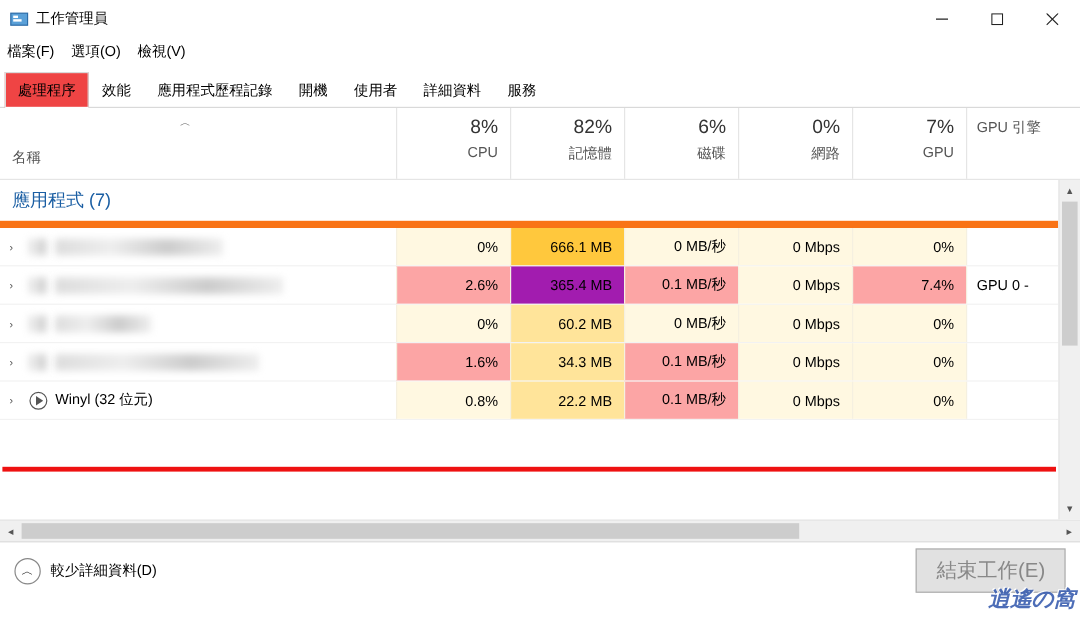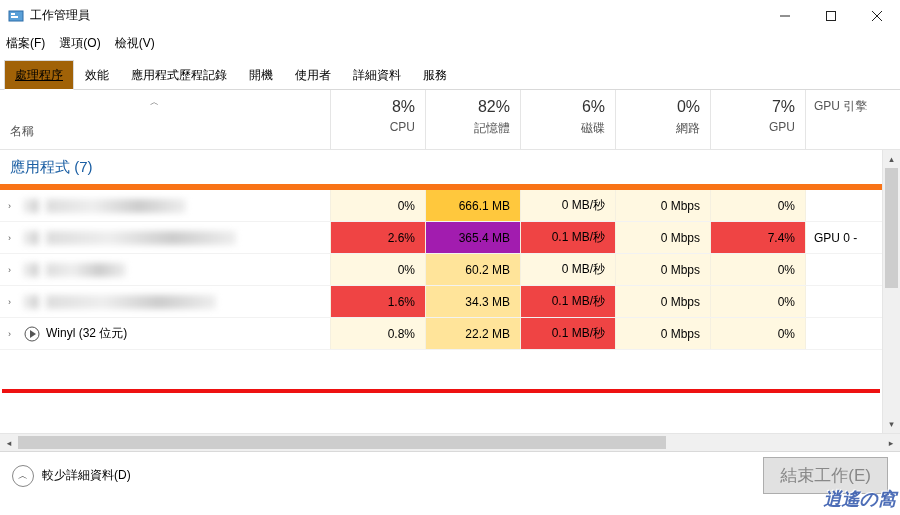--- a/index.html
+++ b/index.html
@@ -9,21 +9,21 @@
 .titlebar-icon { width: 16px; height: 16px; margin-right: 6px; display: inline-flex; }
 .titlebar-text { font-size: 12px; color: #000; flex: 1; }
 .win-controls { display: flex; height: 32px; }
 .win-btn { width: 46px; height: 32px; display: flex; align-items: center; justify-content: center; font-size: 10px; color: #222; cursor: pointer; }
 
 .menubar { height: 22px; display: flex; align-items: center; padding-left: 6px; font-size: 12px; gap: 14px; }
 .menu-item { cursor: pointer; }
 
 .tabbar { height: 30px; display: flex; align-items: flex-end; padding-left: 4px; border-bottom: 1px solid #d9d9d9; margin-top: 6px; }
 .tab { padding: 6px 10px 5px; font-size: 12px; border: 1px solid transparent; cursor: pointer; position: relative; bottom: -1px; }
-.tab.active { border: 1px solid #d9d9d9; border-bottom: 1px solid #fff; background: #a16207; text-decoration: underline; }
+.tab.active { border: 1px solid #d9d9d9; border-bottom: 1px solid #fff; background: #ef4444; }
 
 .headers { display: flex; height: 60px; border-bottom: 1px solid #e5e5e5; font-size: 12px; color: #555; }
 .col-name-h { width: 330px; display: flex; flex-direction: column; justify-content: center; padding-left: 10px; position: relative; }
 .sort-arrow { position: absolute; top: 6px; left: 150px; font-size: 9px; color: #666; }
 .col-name-h .lbl { margin-top: 24px; color: #555; }
 .col-h { width: 95px; border-left: 1px solid #e5e5e5; text-align: right; padding: 8px 10px 0 0; display: flex; flex-direction: column; justify-content: flex-start; }
 .col-h .pct { font-size: 16px; color: #333; margin-bottom: 4px; }
 .col-h-eng { flex: 1; border-left: 1px solid #e5e5e5; padding: 8px 0 0 8px; }
 .col-h-eng .lbl { margin-top: 24px; }
 
@@ -36,21 +36,21 @@
 .group-header { height: 40px; display: flex; align-items: center; padding-left: 10px; font-size: 15px; color: #1a5ea3; border-bottom: 6px solid #f97316; }
 .row { height: 32px; display: flex; align-items: stretch; font-size: 12px; border-bottom: 1px solid #f2f2f2; }
 .row-name { width: 330px; display: flex; align-items: center; padding-left: 8px; gap: 6px; }
 .chev { width: 10px; font-size: 9px; color: #555; cursor: pointer; }
 .proc-icon { width: 16px; height: 16px; display: inline-block; }
 .blur { filter: blur(3px); background: linear-gradient(90deg,#ddd,#eee,#ccc,#eee); height: 14px; border-radius: 2px; }
 .cell { width: 95px; display: flex; align-items: center; justify-content: flex-end; padding-right: 10px; border-left: 1px solid #f5f0e0; }
 .cell-eng { flex: 1; display: flex; align-items: center; padding-left: 8px; border-left: 1px solid #f5f0e0; }
 
 .heat-0 { background: #fff8e1; }
-.heat-1 { background: #ef4444; }
+.heat-1 { background: #fca5a5; }
 .heat-2 { background: #ffe49a; }
 .heat-3 { background: #a21caf; }
 .heat-4 { background: #ffc83d; }
 
 .redline { position: absolute; left: 2px; right: 20px; bottom: 40px; height: 4px; background: #e11; }
 
 .hscroll { height: 18px; border-top: 1px solid #e5e5e5; background: #f0f0f0; display: flex; align-items: center; }
 .hscroll-arrow { width: 18px; text-align: center; font-size: 9px; color: #555; cursor: pointer; }
 .hscroll-track { flex: 1; position: relative; height: 100%; }
 .hscroll-thumb { position: absolute; top: 2px; bottom: 2px; left: 0; width: 75%; background: #cdcdcd; }

